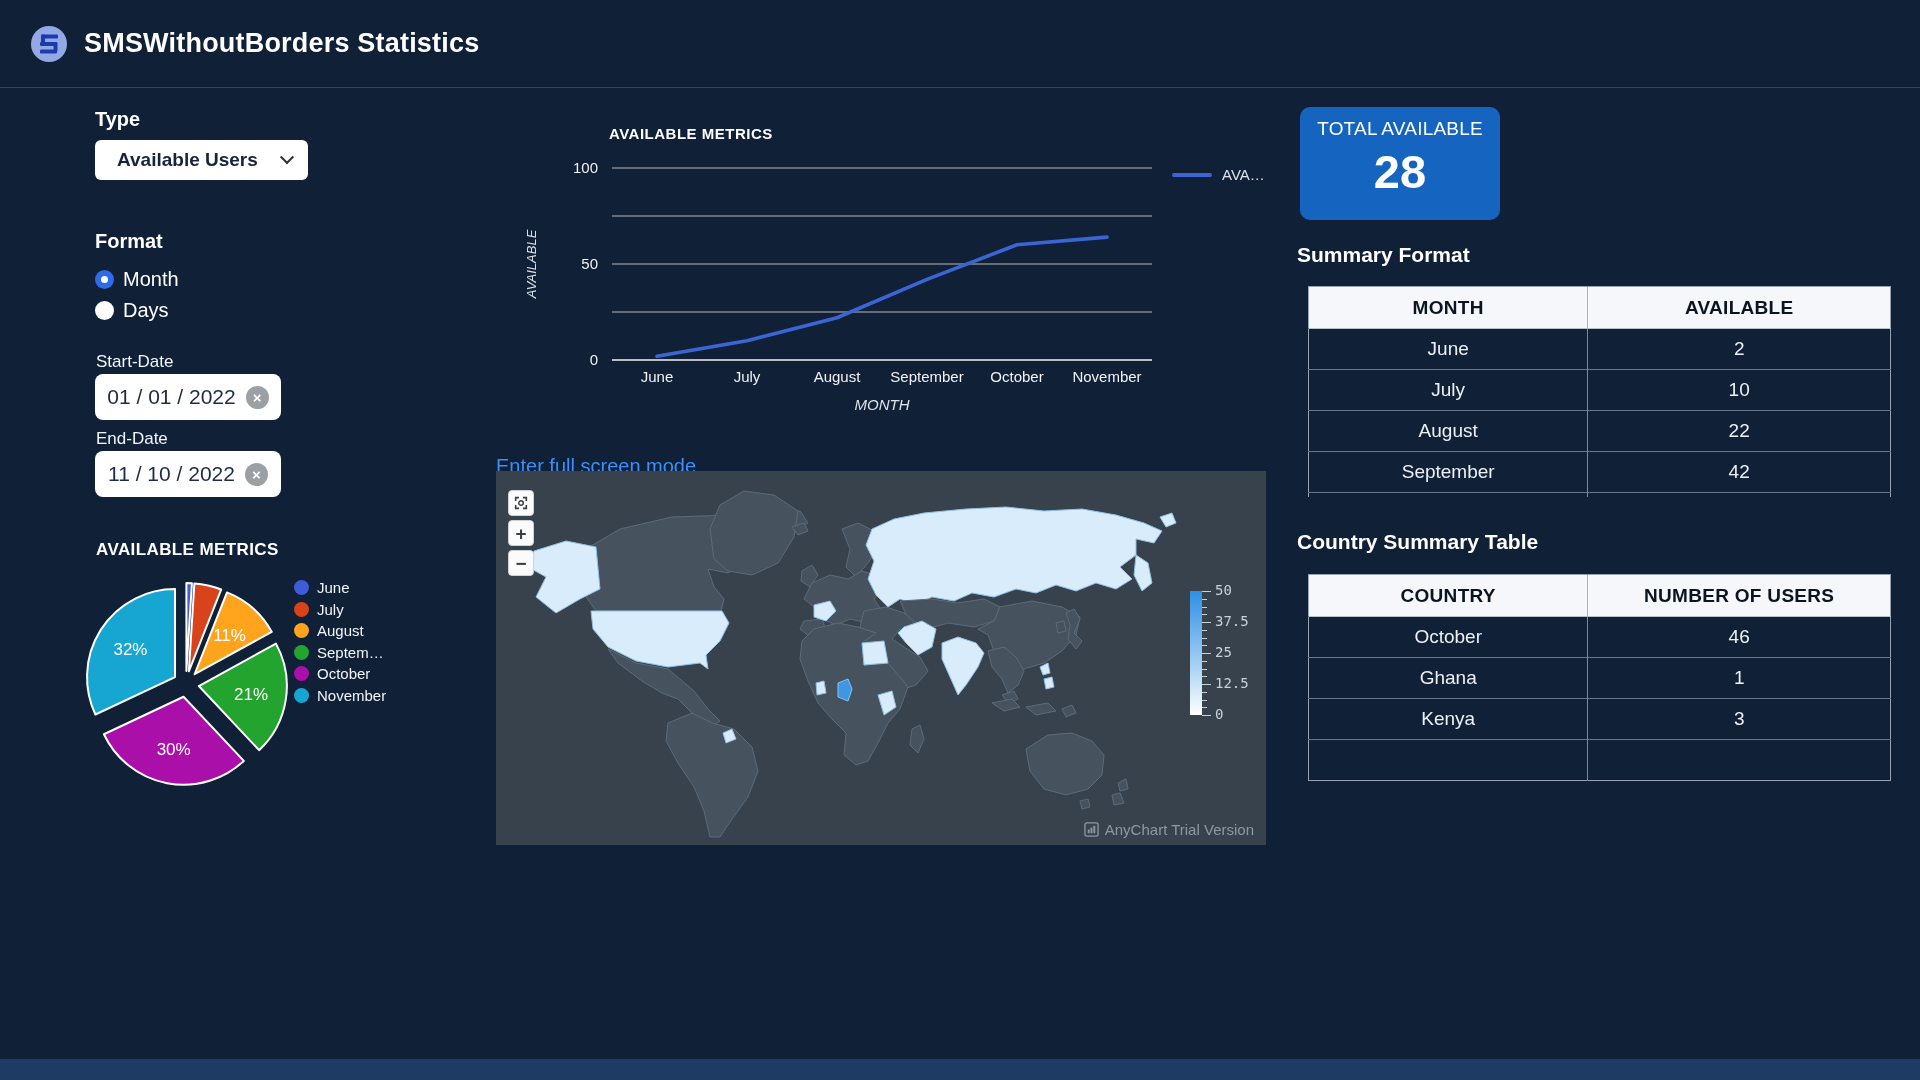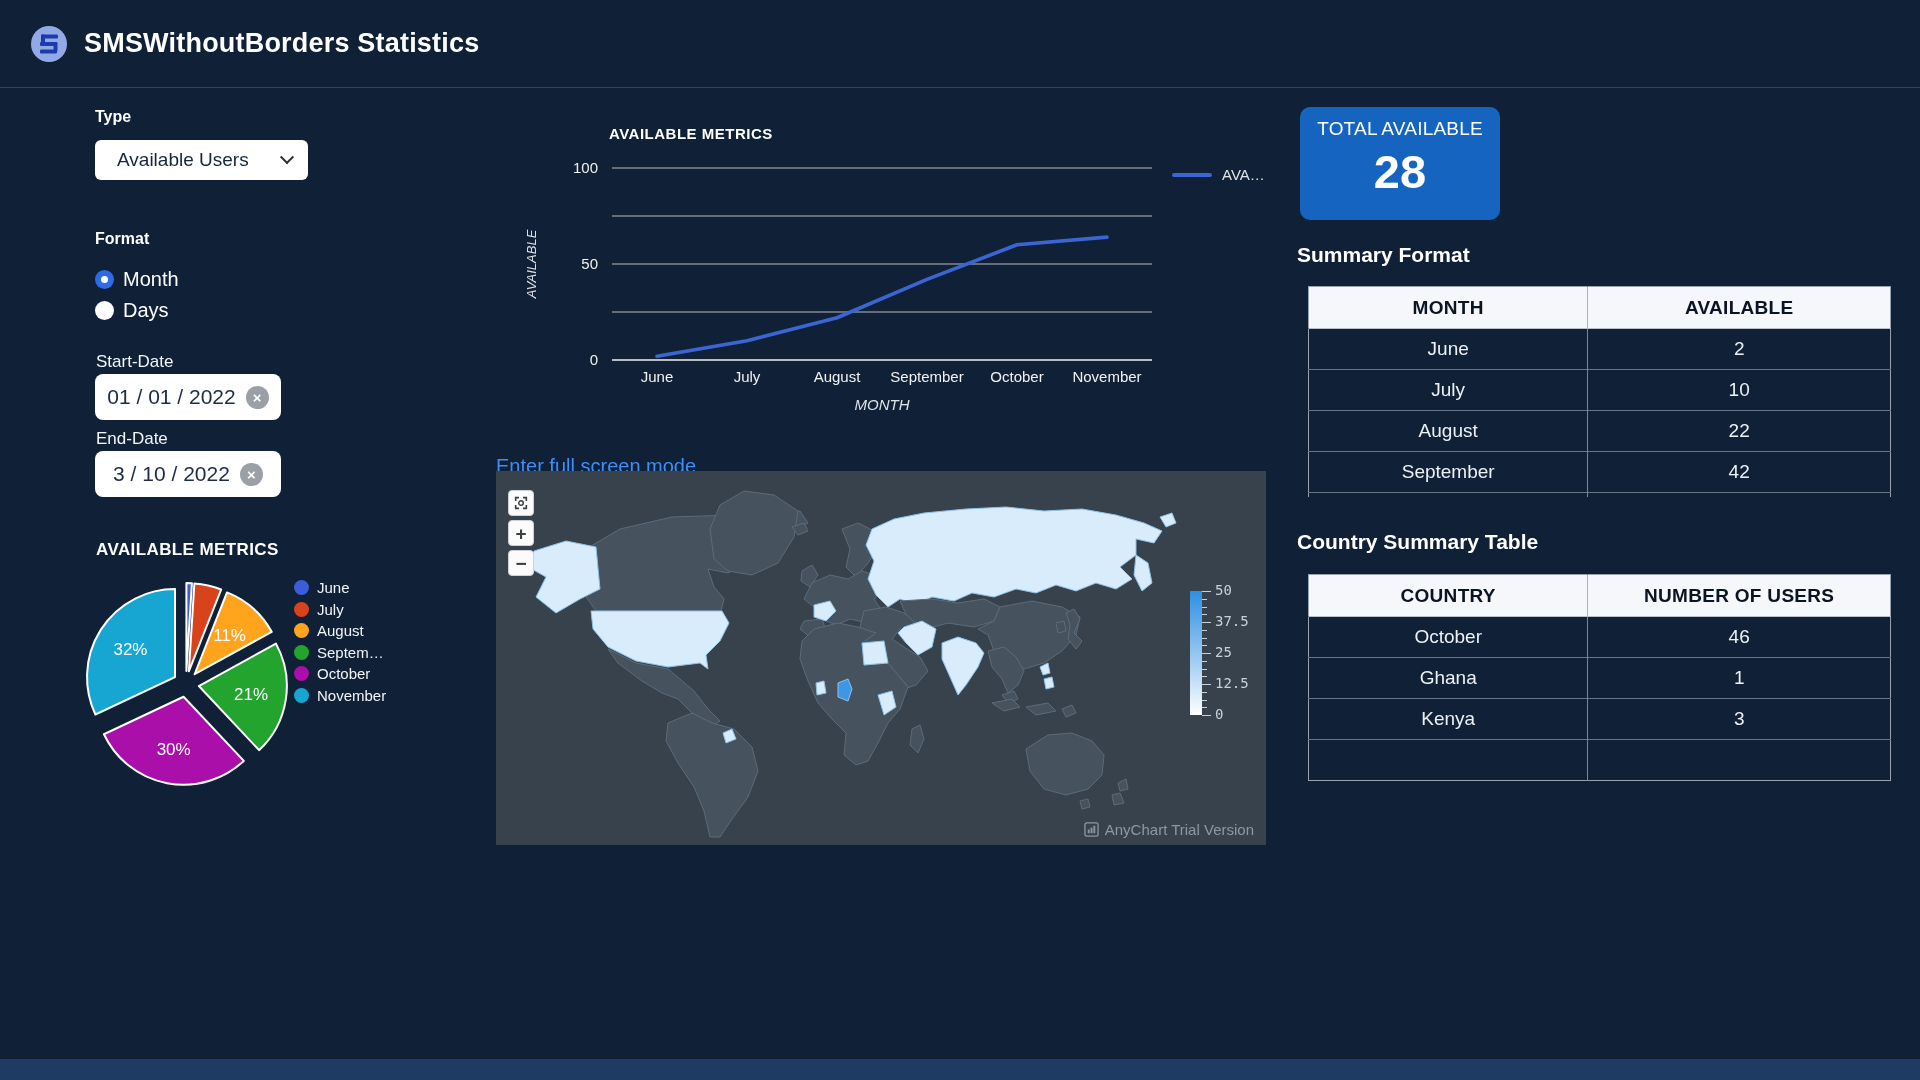--- a/index.html
+++ b/index.html
@@ -8,24 +8,24 @@
               font-family:"Liberation Sans","DejaVu Sans",sans-serif; }
   #stage { position:relative; width:1920px; height:1080px; background:#0F2037; }
 
   
   .header { position:absolute; left:0; top:0; width:1920px; height:87px; }
   .header-divider { position:absolute; left:0; top:87px; width:1920px; height:1px; background:#35445C; }
   .logo { position:absolute; left:30px; top:25px; width:38px; height:38px; }
   .app-title { position:absolute; left:84px; top:28px; font-size:27px; font-weight:bold; color:#FFFFFF; letter-spacing:.2px; }
 
   
-  .flt-label { position:absolute; color:#FFFFFF; font-size:16px; font-weight:bold; }
+  .flt-label { position:absolute; color:#FFFFFF; font-size:20px; font-weight:bold; }
   .flt-sub   { position:absolute; color:#F2F5F9; font-size:17px; }
   .select-box { position:absolute; left:95px; top:140px; width:213px; height:40px; background:#FFFFFF;
-                border-radius:6px; display:flex; align-items:center; padding:0 16px 0 22px; cursor:pointer; }
+                border-radius:6px; display:flex; align-items:center; padding:0 16px 0 22px; cursor:pointer;font-weight:bold; }
   .select-box .txt { flex:1; font-size:19px; color:#16253F; }
   .chev { width:10px; height:10px; border-right:2.4px solid #333; border-bottom:2.4px solid #333;
           transform:rotate(45deg) translate(-2px,-2px); }
   .radio-row { position:absolute; left:95px; display:flex; align-items:center; gap:9px; cursor:pointer; }
   .radio { width:19px; height:19px; border-radius:50%; background:#FFFFFF; position:relative; flex:none; }
   .radio.checked { background:#2E6BE6; }
   .radio.checked::after { content:""; position:absolute; left:6px; top:6px; width:7px; height:7px;
                           border-radius:50%; background:#FFFFFF; }
   .radio-row .lbl { color:#FFFFFF; font-size:20px; }
   .date-box { position:absolute; left:95px; width:186px; height:46px; background:#FFFFFF; border-radius:8px;
@@ -120,21 +120,21 @@
     </div>
 
   <div class="flt-sub" style="left:96px; top:352px;">Start-Date</div>
   <div class="date-box" style="top:374px;">
     <span class="val">01 / 01 / 2022</span>
     <span class="date-clear">×</span>
   </div>
 
   <div class="flt-sub" style="left:96px; top:429px;">End-Date</div>
   <div class="date-box" style="top:451px;">
-    <span class="val">3 / 10 / 2022</span>
+    <span class="val">11 / 10 / 2022</span>
     <span class="date-clear">×</span>
   </div>
 
   <div class="pie-title">AVAILABLE METRICS</div>
   <svg id="pie-svg" width="256" height="256" viewBox="0 0 256 256">
       <path d="M128.40833986801567,115.00641471524548 L128.40833986801567,27.006414715245484 A88,88 0 0 1 133.93390558659524,27.18006261355758 Z" fill="#3D5CD8" stroke="#FFFFFF" stroke-width="2" stroke-linejoin="round"></path>
       <path d="M130.83586213815505,115.31308209479629 L136.36142785673462,27.486729993108383 A88,88 0 0 1 163.2308227744067,33.492751336630164 Z" fill="#D8431C" stroke="#FFFFFF" stroke-width="2" stroke-linejoin="round"></path>
       <path d="M136.59705424920747,118.24855609480403 L168.99201488545913,36.42822533663791 A88,88 0 0 1 213.71204209306745,75.85423277385308 Z" fill="#FFA41C" stroke="#FFFFFF" stroke-width="2" stroke-linejoin="round"></path>
       <text x="171.5143207382963" y="84.64269161831578" text-anchor="middle" fill="#FFFFFF" font-size="17">11%</text>
       <path d="M140.8399484277368,130.033648045523 L217.9549362715968,87.63932472457205 A88,88 0 0 1 201.08009374946138,194.18288725860722 Z" fill="#22A42F" stroke="#FFFFFF" stroke-width="2" stroke-linejoin="round"></path>

